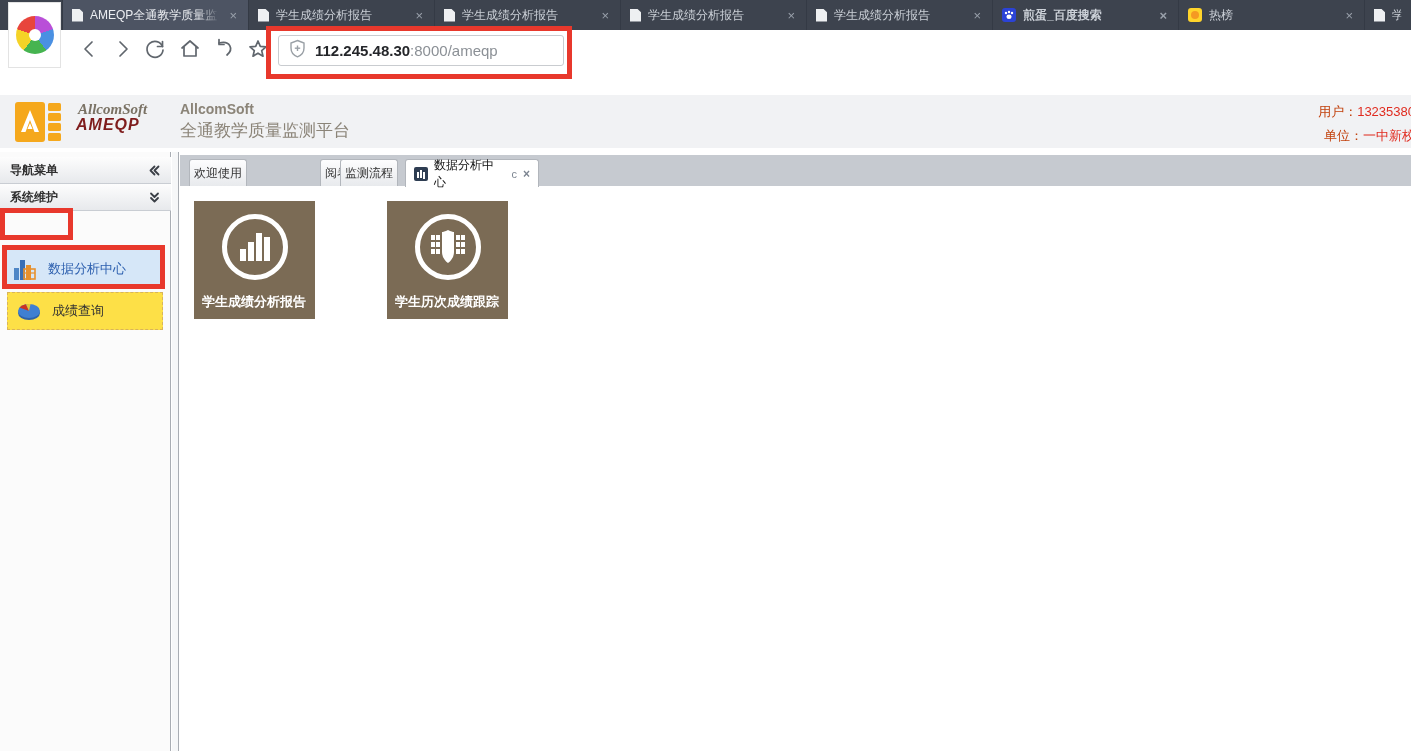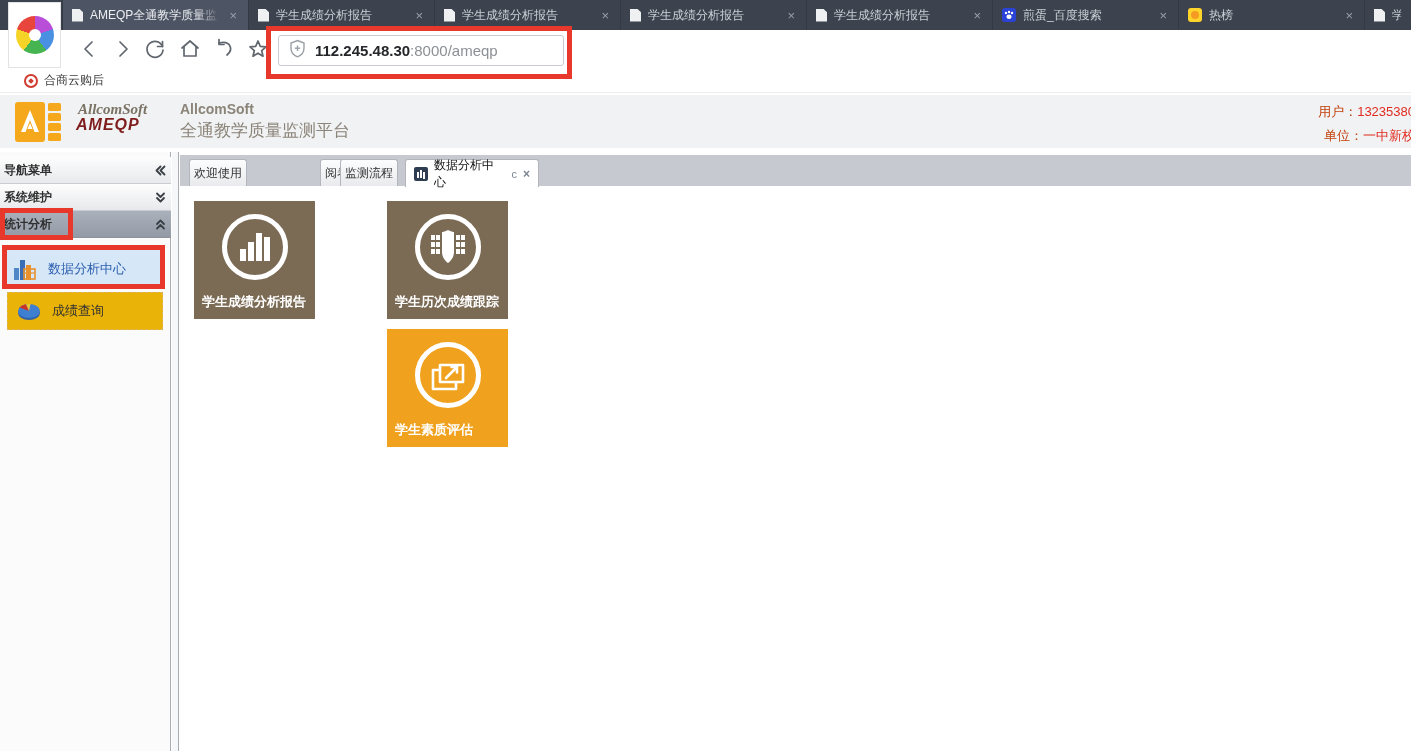--- a/index.html
+++ b/index.html
@@ -63,28 +63,28 @@
   .prod-name { position:absolute; left:180px; top:6px; font-weight:bold; font-size:14px; color:#8b8478; }
   .prod-sub  { position:absolute; left:180px; top:24px; font-size:17px; color:#8b8478; }
   .userinfo { position:absolute; right:-4px; top:5px; text-align:right; font-size:13px; line-height:24px; }
   .userinfo .lbl { color:#c2410c;font-family:Liberation Serif, serif; }
   .userinfo .val { color:#e02b1f; }
 
   
   .sidebar { position:absolute; left:0; top:152px; width:171px; height:599px; background:#fbfbfb;
              border-right:1px solid #a9adb3; }
   .side-row { position:absolute; left:0; width:171px; height:27px; display:flex; align-items:center;
-              padding:0 4px; font-size:12px; font-weight:bold; color:#2f2f2f;
+              padding:0 10px; font-size:12px; font-weight:bold; color:#2f2f2f;
               background:linear-gradient(#fdfdfd,#e7e9ec); border-bottom:1px solid #c9cdd3; }
   .side-row.dark { background:linear-gradient(#aab1bb,#939aa6); border-bottom:1px solid #8d939d; }
   .side-row .sp { flex:1; }
   .side-row svg { width:13px; height:13px; stroke:#3a3f46; stroke-width:1.8; fill:none;
                   stroke-linecap:round; stroke-linejoin:round; }
   .side-item { position:absolute; left:4px; width:161px; height:38px; display:flex; align-items:center;
-               gap:10px; padding:0 8px; font-size:13px; color:#333; background:#eab308; }
+               gap:10px; padding:0 8px; font-size:13px; color:#333; background:#fde047; }
   .side-item.selected { background:#d6e7f8; color:#2c5fae; border-radius:2px; }
   .side-item.dashed { border:1px dashed #d9b45a; left:7px; width:156px; }
 
   
   .splitter { position:absolute; left:172px; top:152px; width:7px; height:599px; background:#f6f7f8;
               border-right:1px solid #a9adb3; }
 
   
   .workspace { position:absolute; left:180px; top:152px; width:1231px; height:599px; background:#fff; }
   .wtabstrip { position:absolute; left:0; top:3px; width:1231px; height:31px; background:#c6cad0; }
@@ -135,21 +135,21 @@
     <div class="btab" style="left:620px;width:186px;">
       <span class="fav-page"></span>
       <span class="label">学生成绩分析报告</span>
       <span class="close">×</span>
     </div>
     <div class="btab" style="left:806px;width:186px;">
       <span class="fav-page"></span>
       <span class="label">学生成绩分析报告</span>
       <span class="close">×</span>
     </div>
-    <div class="btab" style="left:992px;width:186px;">
+    <div class="btab" style="left:992px;width:186px;font-weight:bold;">
       <span class="fav-paw">
         <svg width="10" height="10" viewBox="0 0 10 10">
             <circle cx="2" cy="3" r="1.2" fill="#fff"></circle>
             <circle cx="5" cy="2" r="1.2" fill="#fff"></circle>
             <circle cx="8" cy="3" r="1.2" fill="#fff"></circle>
             <ellipse cx="5" cy="6.8" rx="2.6" ry="2.2" fill="#fff"></ellipse>
           </svg>
       </span>
       <span class="label">煎蛋_百度搜索</span>
       <span class="close">×</span>
@@ -206,26 +206,20 @@
           <path d="M8.5 1.5 L15 4 V9 C15 13.5 12 16.5 8.5 17.8 C5 16.5 2 13.5 2 9 V4 Z"></path>
           <line x1="8.5" y1="6.5" x2="8.5" y2="12"></line>
           <line x1="5.8" y1="9.2" x2="11.2" y2="9.2"></line>
         </svg>
     </span>
     <span>
       <span class="host">112.245.48.30</span><span class="rest">:8000/ameqp</span>
     </span>
   </div>
 
-  <div class="bookbar">
-    <div class="bm">
-      <span class="bm-ico"></span>
-      <span>合商云购后</span>
-    </div>
-  </div>
 
   <div class="appheader">
     <span class="brandlogo">
       <svg width="52" height="46" viewBox="0 0 52 46">
         <rect x="1" y="3" width="30" height="40" rx="3" fill="#f5a81c"></rect>
         <path d="M16 11 L25 33 H20.5 L16 21 L11.5 33 H7 Z M16 24 L18.5 30 H13.5 Z" fill="#fff"></path>
         <rect x="34" y="4" width="13" height="8" rx="1.5" fill="#f5a81c"></rect>
         <rect x="34" y="14" width="13" height="8" rx="1.5" fill="#f5a81c"></rect>
         <rect x="34" y="24" width="13" height="8" rx="1.5" fill="#f5a81c"></rect>
         <rect x="34" y="34" width="13" height="8" rx="1.5" fill="#f5a81c"></rect>
@@ -255,28 +249,20 @@
         </svg>
     </div>
     <div class="side-row" style="top:32px;">
       <span>系统维护</span>
       <span class="sp"></span>
       <svg viewBox="0 0 13 13">
           <polyline points="3,2.5 6.5,6 10,2.5"></polyline>
           <polyline points="3,7 6.5,10.5 10,7"></polyline>
         </svg>
     </div>
-    <div class="side-row dark" style="top:59px;">
-      <span>统计分析</span>
-      <span class="sp"></span>
-      <svg viewBox="0 0 13 13">
-          <polyline points="3,6 6.5,2.5 10,6"></polyline>
-          <polyline points="3,10.5 6.5,7 10,10.5"></polyline>
-        </svg>
-    </div>
 
     <div class="side-item selected" style="top:98px;">
       <svg width="26" height="26" viewBox="0 0 26 26">
         <rect x="2" y="12" width="5" height="12" fill="#4e86c6"></rect>
         <rect x="8" y="4" width="5" height="20" fill="#3a6fb5"></rect>
         <rect x="14" y="9" width="5" height="15" fill="#e8912d"></rect>
         <rect x="12" y="13" width="11" height="10" fill="none" stroke="#e8912d" stroke-width="1.6"></rect>
         <line x1="12" y1="17" x2="23" y2="17" stroke="#e8912d" stroke-width="1.2"></line>
         <line x1="17.5" y1="13" x2="17.5" y2="23" stroke="#e8912d" stroke-width="1.2"></line>
       </svg>
@@ -343,30 +329,19 @@
             <rect x="26" y="19" width="4" height="5"></rect>
               <rect x="31" y="19" width="4" height="5"></rect>
             <path d="M18 0 C21 1.5 23 2 24 2 V22 C24 27 21 31 18 33 C15 31 12 27 12 22 V2 C13 2 15 1.5 18 0 Z"></path>
           </g>
         </svg>
       </span>
       <span class="tlabel">学生历次成绩跟踪</span>
     </div>
 
 
-    <div class="tile orange" style="left:207px;top:177px;">
-      <span class="ring">
-        <svg width="36" height="34" viewBox="0 0 36 34" fill="none" stroke="#fff" stroke-width="2.6" stroke-linejoin="round">
-          <path d="M10 12 H3 V31 H26 V24"></path>
-          <rect x="10" y="7" width="23" height="17"></rect>
-          <path d="M16 20 L27 9" stroke-linecap="round"></path>
-          <path d="M21.5 9 H27 V14.5" stroke-linecap="round"></path>
-        </svg>
-      </span>
-      <span class="tlabel">学生素质评估</span>
-    </div>
   </div>
 
   <div class="anno" style="left:266px;top:26px;width:306px;height:53px;"></div>
   <div class="anno" style="left:0px;top:208px;width:73px;height:32px;"></div>
   <div class="anno" style="left:2px;top:245px;width:163px;height:44px;"></div>
 
 </div>
 
 </body></html>

